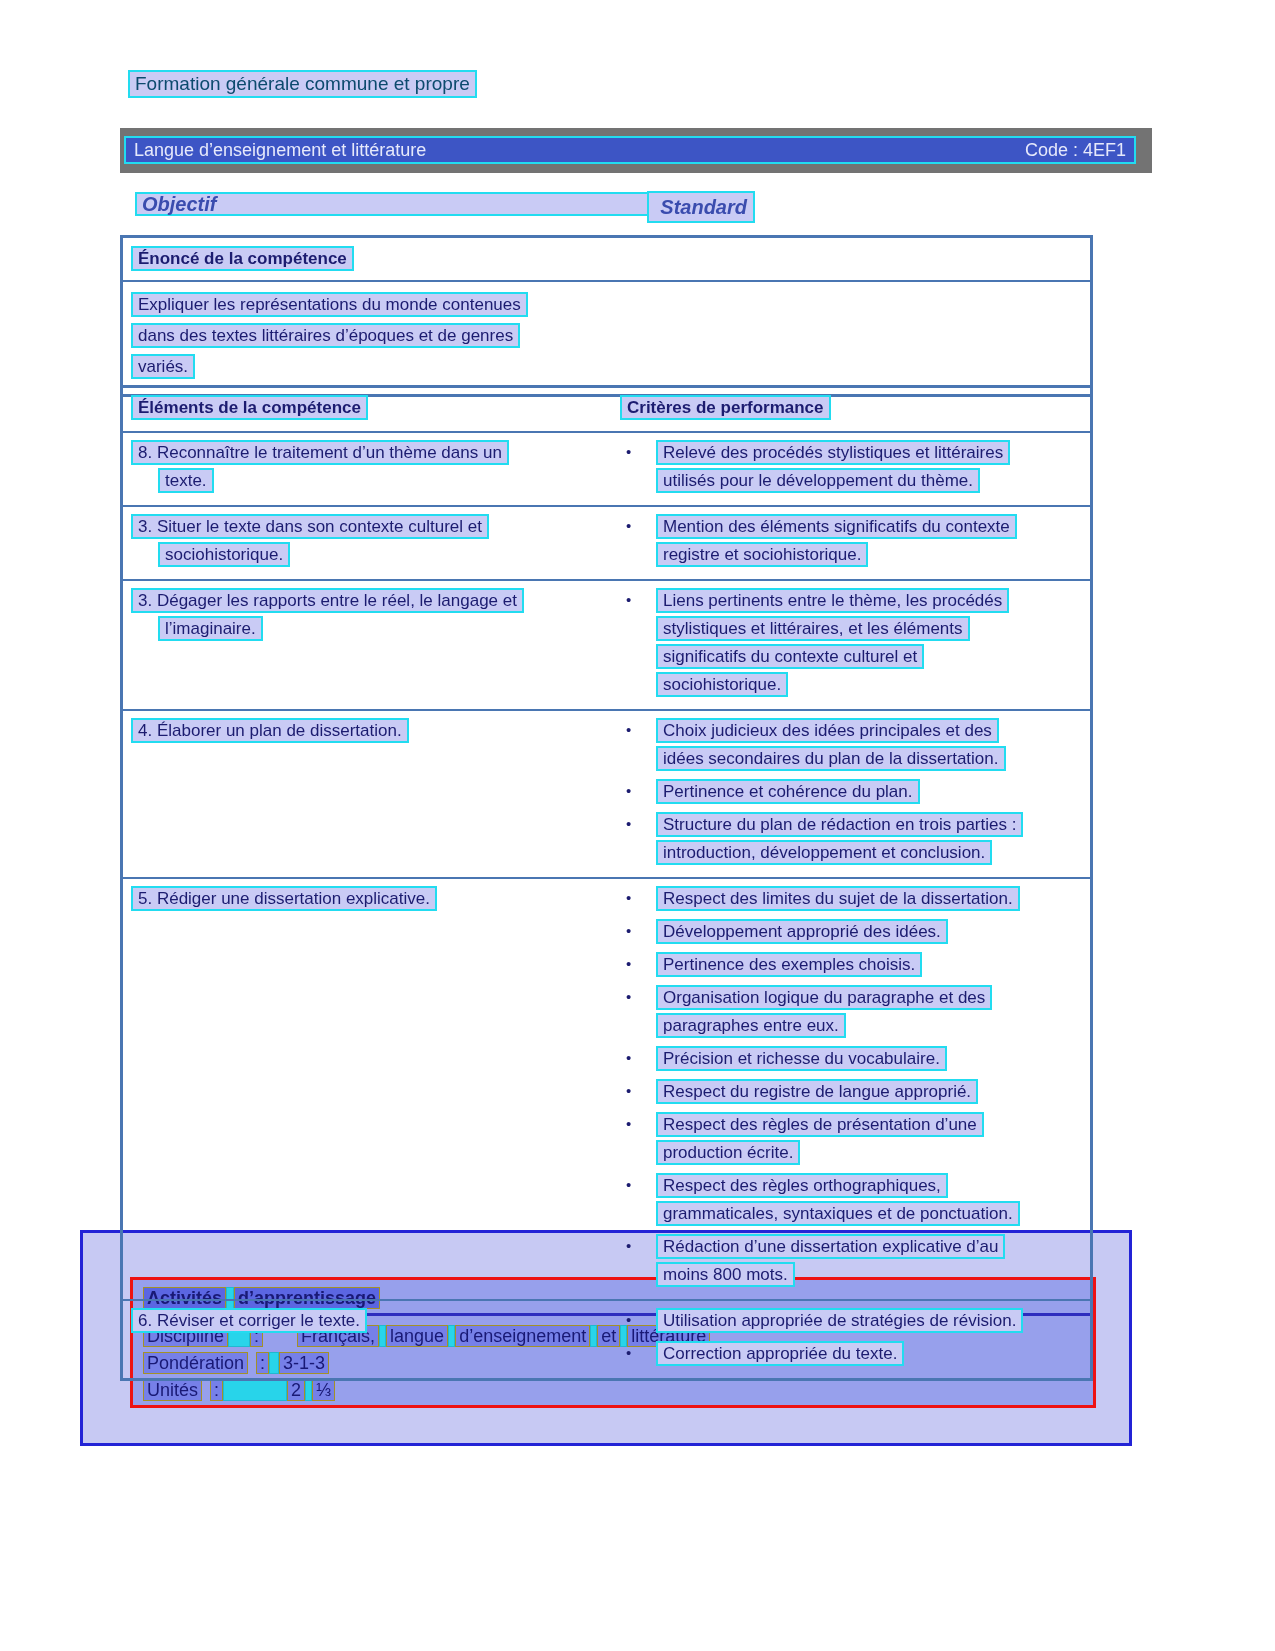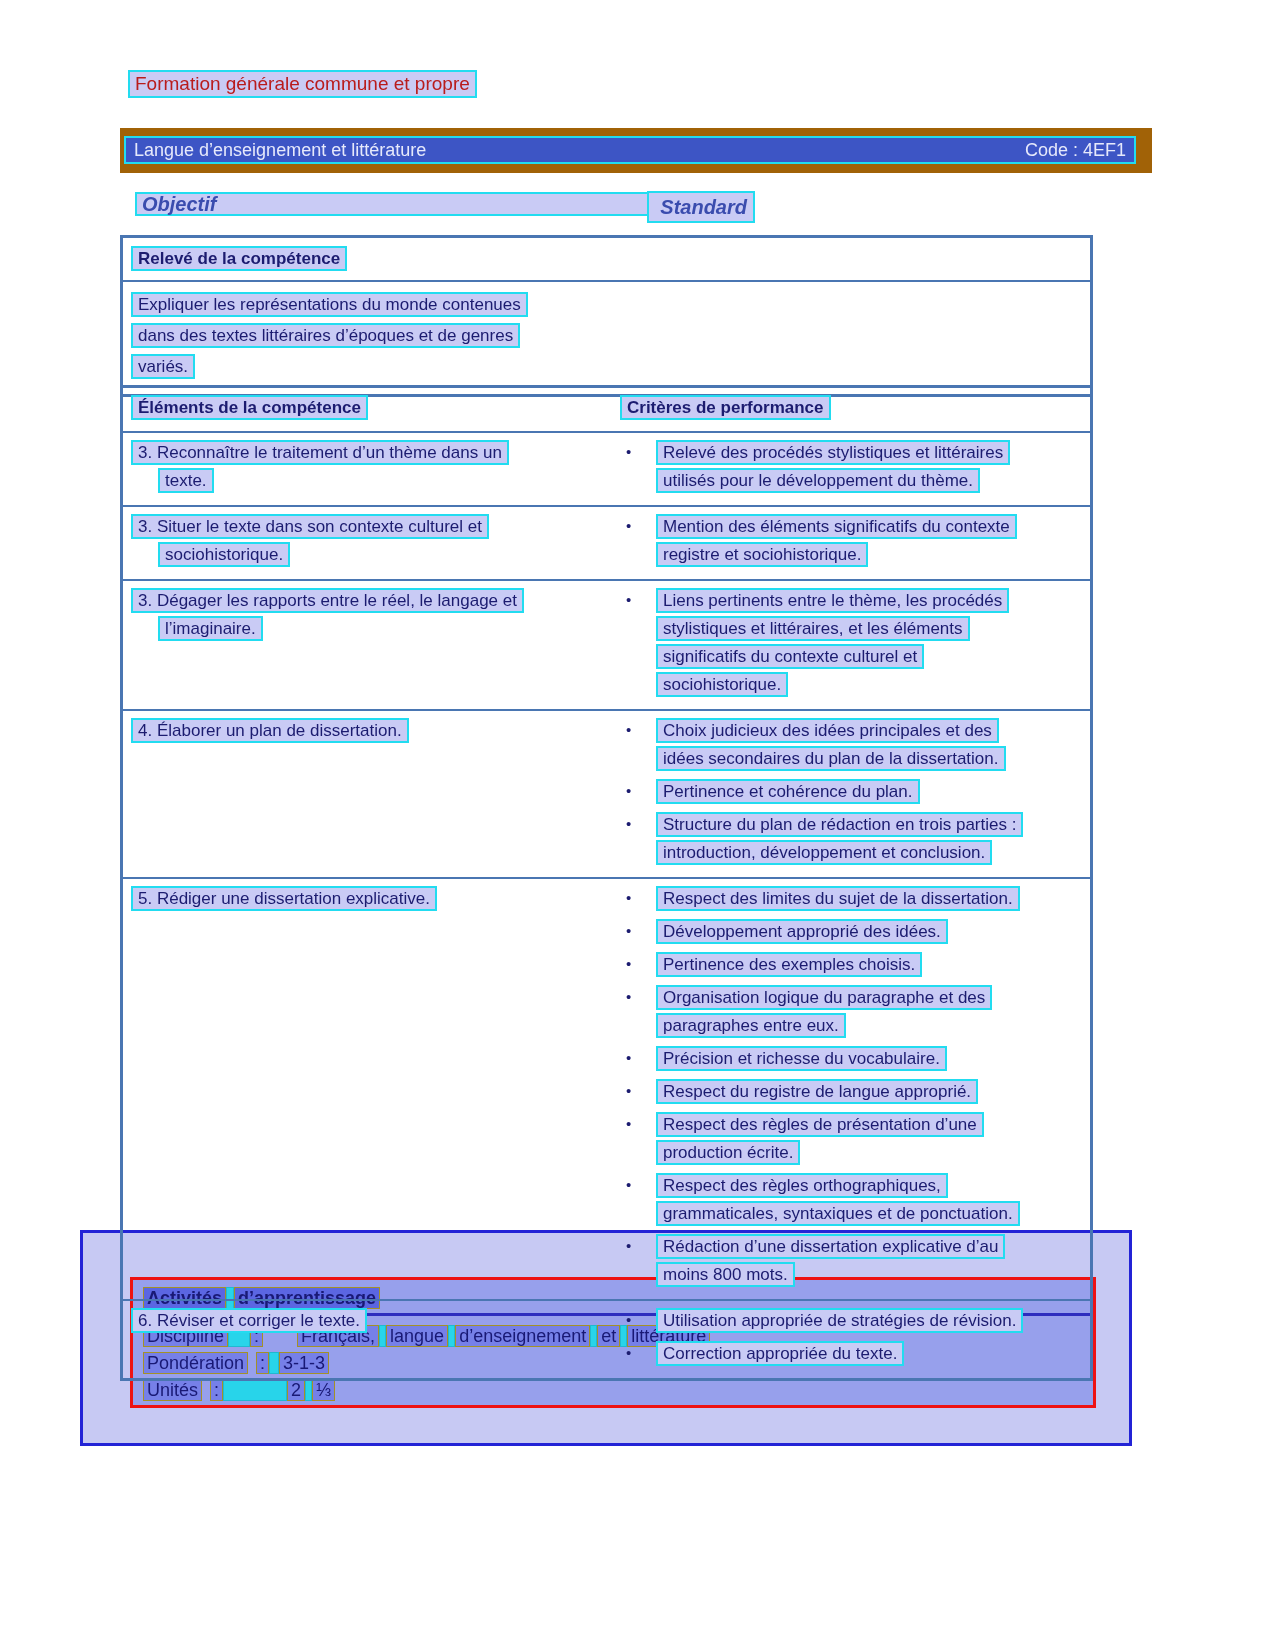--- a/index.html
+++ b/index.html
@@ -26,27 +26,27 @@
     line-height:19px;
     font-size:17px;
     margin-bottom:3px;
   }
   .bold{font-weight:bold;}
   .indent{margin-left:27px;}
 
   
   .doc-label{
     position:absolute;left:128px;top:70px;
-    font-size:19px;color:#b91c1c;line-height:22px;
+    font-size:19px;color:#0c4a6e;line-height:22px;
   }
 
   
   .header-bar{
     position:absolute;left:120px;top:128px;width:1032px;height:45px;
-    background:#a16207;box-sizing:border-box;
+    background:#737373;box-sizing:border-box;
   }
   .header-hl{
     position:absolute;left:4px;top:8px;width:1012px;height:28px;
     background:#3d55c5;border:2px solid var(--cyan);box-sizing:border-box;
     display:flex;justify-content:space-between;align-items:center;
     padding:0 8px;color:#e6e9fb;font-size:18px;
   }
 
   
   .obj-box{
@@ -126,42 +126,42 @@
 
   <div class="obj-box">
     <span class="head-ital">Objectif</span>
     <span class="std-box">
       <span class="head-ital">Standard</span>
     </span>
   </div>
 
   <div class="t1">
     <div class="t1-head">
-      <span class="hl bold">Relevé de la compétence</span>
+      <span class="hl bold">Énoncé de la compétence</span>
     </div>
     <div class="t1-body" id="enonce-body">
         <div class="hl">Expliquer les représentations du monde contenues</div>
         <div class="hl">dans des textes littéraires d’époques et de genres</div>
         <div class="hl">variés.</div>
       </div>
   </div>
 
   <div class="t2">
     <div class="t2-row t2-head">
       <div class="cell-l">
         <span class="hl bold">Éléments de la compétence</span>
       </div>
       <div class="cell-r">
         <span class="hl bold">Critères de performance</span>
       </div>
     </div>
     <div id="t2-rows">
         <div class="t2-row">
           <div class="cell-l">
-            <div class="hl">3.  Reconnaître le traitement d’un thème dans un</div>
+            <div class="hl">8.  Reconnaître le traitement d’un thème dans un</div>
             <div class="hl indent">texte.</div>
           </div>
           <div class="cell-r">
             <div class="crit-item">
               <span class="bullet">•</span>
               <div>
                 <div class="hl">Relevé des procédés stylistiques et littéraires</div>
                 <div class="hl">utilisés pour le développement du thème.</div>
               </div>
             </div>

